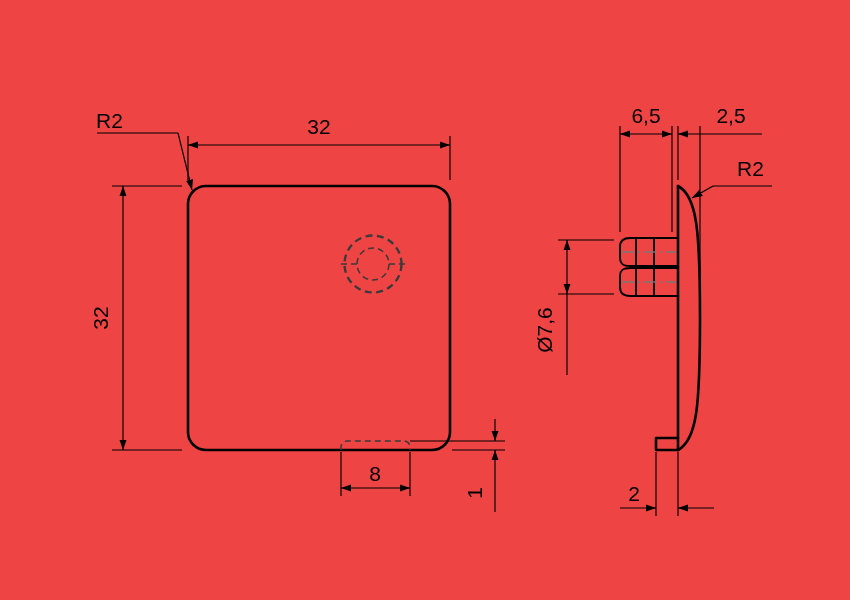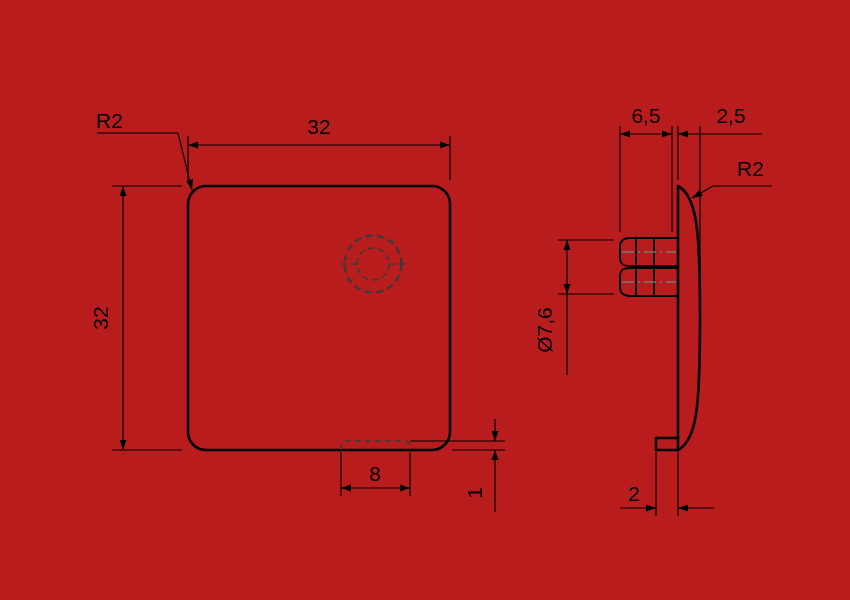--- a/index.html
+++ b/index.html
@@ -10,21 +10,21 @@
   body {
     width: 850px;
     height: 600px;
     font-family: "Liberation Sans", sans-serif;
     overflow: hidden;
   }
   #drawing-root {
     position: relative;
     width: 850px;
     height: 600px;
-    background: #b91c1c;
+    background: #ef4444;
   }
   svg#cad {
     display: block;
     width: 850px;
     height: 600px;
   }
   .obj {
     fill: none;
     stroke: #000000;
     stroke-width: 2.6;

